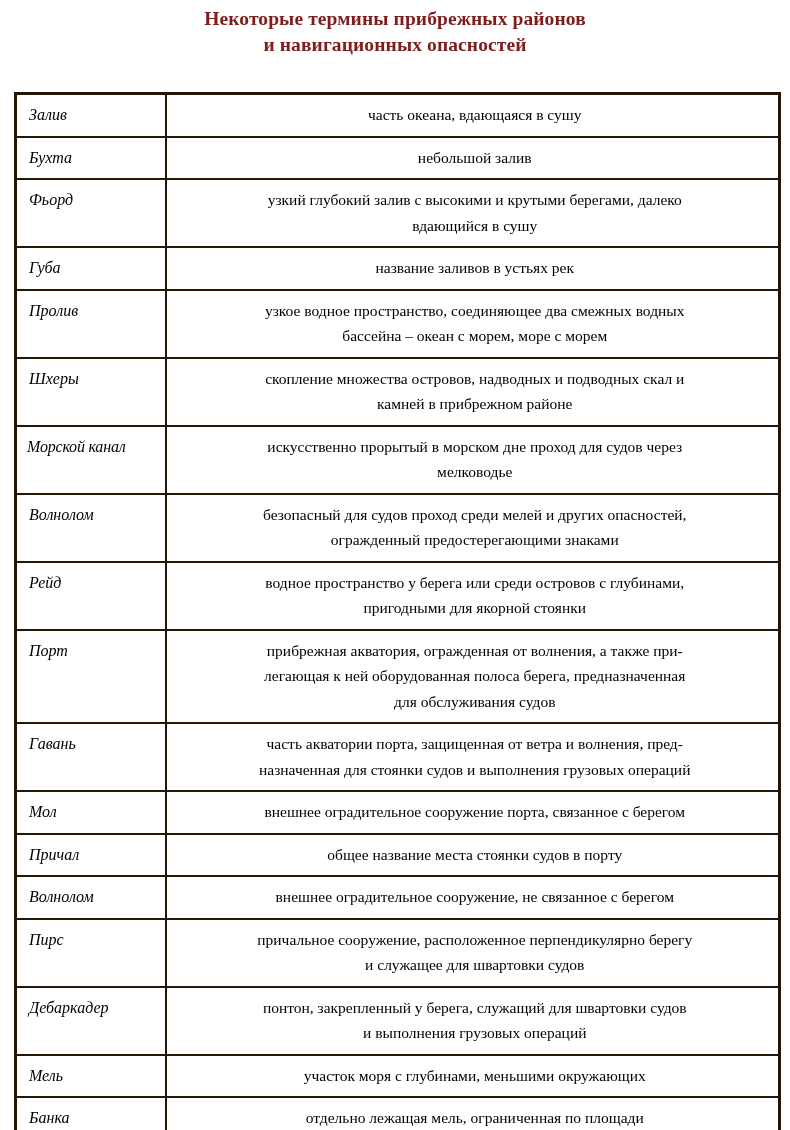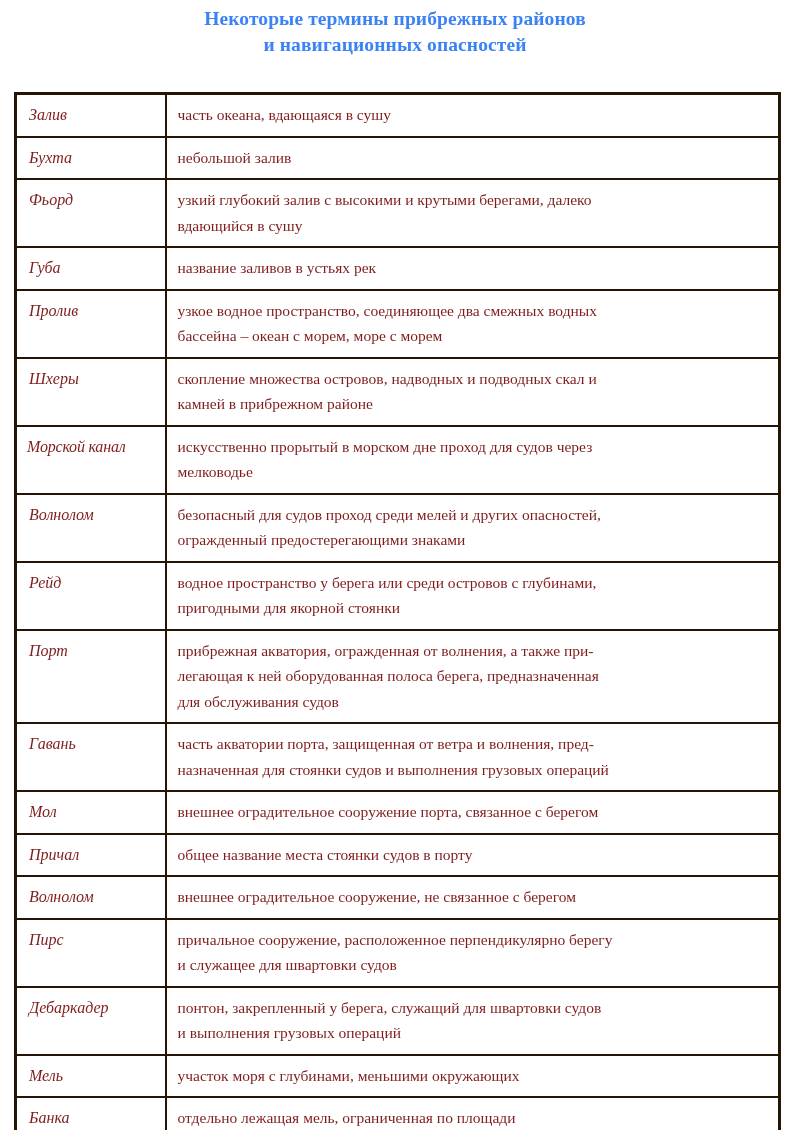--- a/index.html
+++ b/index.html
@@ -27,21 +27,21 @@
   
   .doc-title {
     margin: 0;
     padding: 6px 40px 0 40px;
     text-align: center;
     font-family: "Liberation Serif", "DejaVu Serif", serif;
     font-weight: bold;
     font-size: 19.5px;
     line-height: 26px;
     letter-spacing: 0.1px;
-    color: #3b82f6;
+    color: #7f1d1d;
   }
   .doc-title .title-line {
     display: block;
     white-space: nowrap;
   }
 
   
   .table-wrap {
     position: absolute;
     left: 14px;
@@ -62,41 +62,42 @@
 
   table.terms tr + tr > td {
     border-top: 2px solid #241507;
   }
 
   table.terms td {
     vertical-align: top;
     padding: 7px 8px 8px 10px;
     font-size: 15.5px;
     line-height: 25.5px;
-    color: #7f1d1d;
+    color: #000000;
     box-sizing: border-box;
   }
 
   table.terms td.term {
     border-right: 2px solid #241507;
     font-style: italic;
     font-size: 16px;
     white-space: nowrap;
     padding-left: 12px;
     padding-right: 4px;
   }
   table.terms td.term.tight {
     font-size: 16px;
     letter-spacing: -0.2px;
     padding-left: 10px;
   }
 
   table.terms td.def {
     padding-left: 11px;
     padding-right: 6px;
+    text-align: center;
   }
   table.terms td.def .line {
     display: block;
     white-space: nowrap;
   }
 </style>
 </head>
 <body>
 
 <div class="page">

